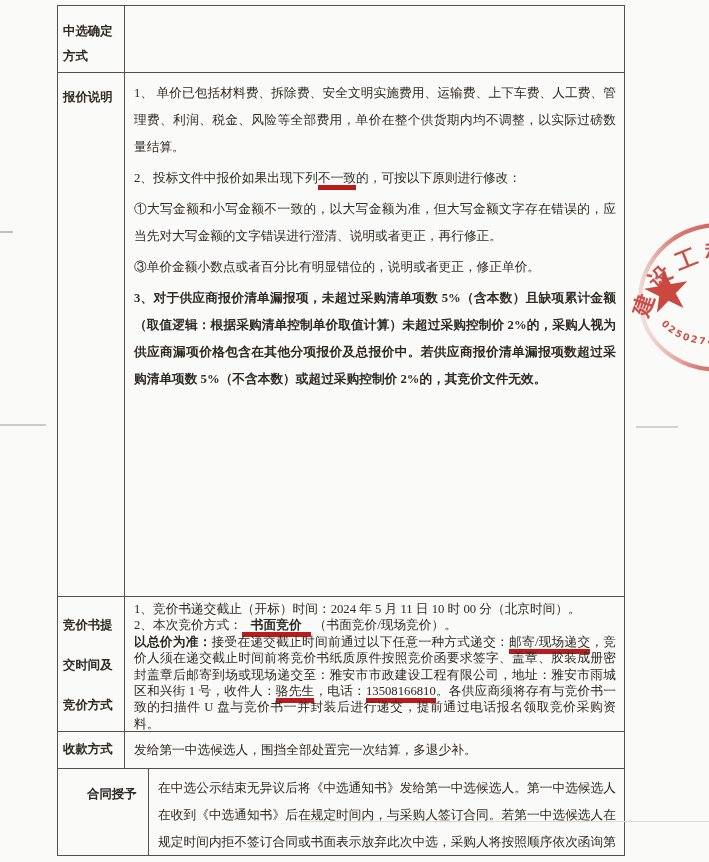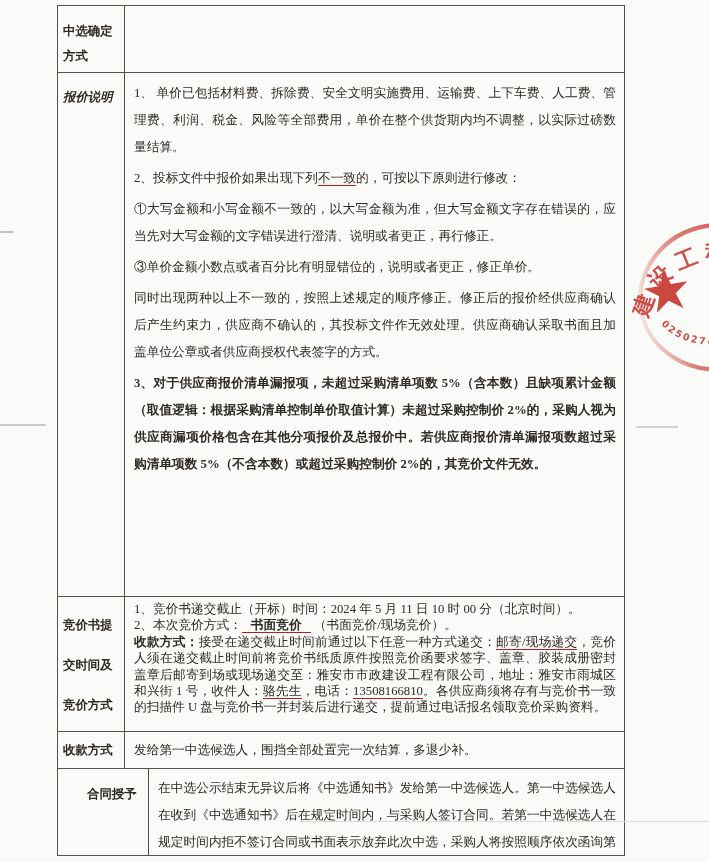--- a/index.html
+++ b/index.html
@@ -34,35 +34,35 @@
     padding:6px 8px 0 9px;
     word-break:break-all;
   }
   .cell-content p{
     margin:0;
     text-align:justify;
     text-justify:inter-character;
   }
   .cell-content p.indent{text-indent:1.9em;}
   .b{font-weight:bold;}
-  .u{border-bottom:1px solid #b91c1c;}
+  .u{border-bottom:5px solid #b91c1c;}
   .pad{padding:0 9px;margin-top:32px;}
   
   .r1{height:67px;flex-direction:column;}
   .r1 .cell-label{padding-top:13px;line-height:25px;}
   .r1 .cell-content{line-height:16px;padding-top:6px;}
   .r2{height:524px;}
-  .r2 .cell-label{padding-top:12px;font-style:italic;}
+  .r2 .cell-label{padding-top:12px;}
   .r2 .cell-content{line-height:27px;padding-top:7px;}
   .r2 .cell-content p{margin-bottom:4px;}
   .r3{height:135px;}
   .r3 .cell-label{padding-top:8px;line-height:40px;}
   .r3 .cell-content{line-height:16.4px;padding-top:4px;}
   .r4{height:37px;}
-  .r4 .cell-label{padding-top:0;display:flex;align-items:center;}
+  .r4 .cell-label{padding-top:0;display:flex;align-items:center;font-family:Liberation Mono, monospace;}
   .r4 .cell-content{display:flex;align-items:center;padding-top:0;}
   .r4 .cell-content p{margin:0;}
   .r5{height:86px;}
   .r5 .cell-label{padding-top:13px;}
   .r5 .cell-content{line-height:27px;padding-top:6px;}
   
   .stamp{
     position:absolute;left:600px;top:205px;
     mix-blend-mode:multiply;
     opacity:.93;
@@ -84,30 +84,29 @@
       <div class="row r1">
         <div class="cell-label">中选确定方式</div>
       </div>
       <div class="row r2">
         <div class="cell-label">报价说明</div>
         <div class="cell-content">
           <p><span>1、 单价已包括材料费、拆除费、安全文明实施费用、运输费、上下车费、人工费、管理费、利润、税金、风险等全部费用，单价在整个供货期内均不调整，以实际过磅数量结算。</span></p>
           <p><span>2、投标文件中报价如果出现下列</span><span class="u">不一致</span><span>的，可按以下原则进行修改：</span></p>
           <p><span>①大写金额和小写金额不一致的，以大写金额为准，但大写金额文字存在错误的，应当先对大写金额的文字错误进行澄清、说明或者更正，再行修正。</span></p>
           <p><span>③单价金额小数点或者百分比有明显错位的，说明或者更正，修正单价。</span></p>
-          <p><span>同时出现两种以上不一致的，按照上述规定的顺序修正。修正后的报价经供应商确认后产生约束力，供应商不确认的，其投标文件作无效处理。供应商确认采取书面且加盖单位公章或者供应商授权代表签字的方式。</span></p>
           <p><span class="b">3、对于供应商报价清单漏报项，未超过采购清单项数 5%（含本数）且缺项累计金额（取值逻辑：根据采购清单控制单价取值计算）未超过采购控制价 2%的，采购人视为供应商漏项价格包含在其他分项报价及总报价中。若供应商报价清单漏报项数超过采购清单项数 5%（不含本数）或超过采购控制价 2%的，其竞价文件无效。</span></p>
         </div>
       </div>
       <div class="row r3">
         <div class="cell-label">竞价书提交时间及竞价方式</div>
         <div class="cell-content">
           <p><span>1、竞价书递交截止（开标）时间：2024 年 5 月 11 日 10 时 00 分（北京时间）。</span></p>
           <p><span>2、本次竞价方式：</span><span class="b u pad">书面竞价</span><span> （书面竞价/现场竞价）。</span></p>
-          <p><span class="b">收款方式：</span><span>接受在递交截止时间前通过以下任意一种方式递交：</span><span class="u">邮寄/现场递交</span><span>，竞价人须在递交截止时间前将竞价书纸质原件按照竞价函要求签字、盖章、胶装成册密封盖章后邮寄到场或现场递交至：雅安市市政建设工程有限公司，地址：雅安市雨城区和兴街 1 号，收件人：</span><span class="u">骆先生</span><span>，电话：</span><span class="u">13508166810</span><span>。各供应商须将存有与竞价书一致的扫描件 U 盘与竞价书一并封装后进行递交，提前通过电话报名领取竞价采购资料。</span></p>
+          <p><span class="b">以总价为准：</span><span>接受在递交截止时间前通过以下任意一种方式递交：</span><span class="u">邮寄/现场递交</span><span>，竞价人须在递交截止时间前将竞价书纸质原件按照竞价函要求签字、盖章、胶装成册密封盖章后邮寄到场或现场递交至：雅安市市政建设工程有限公司，地址：雅安市雨城区和兴街 1 号，收件人：</span><span class="u">骆先生</span><span>，电话：</span><span class="u">13508166810</span><span>。各供应商须将存有与竞价书一致的扫描件 U 盘与竞价书一并封装后进行递交，提前通过电话报名领取竞价采购资料。</span></p>
         </div>
       </div>
       <div class="row r4">
         <div class="cell-label">收款方式</div>
         <div class="cell-content">
           <p><span>发给第一中选候选人，围挡全部处置完一次结算，多退少补。</span></p>
         </div>
       </div>
       <div class="row r5">
         <div class="cell-label">合同授予</div>

